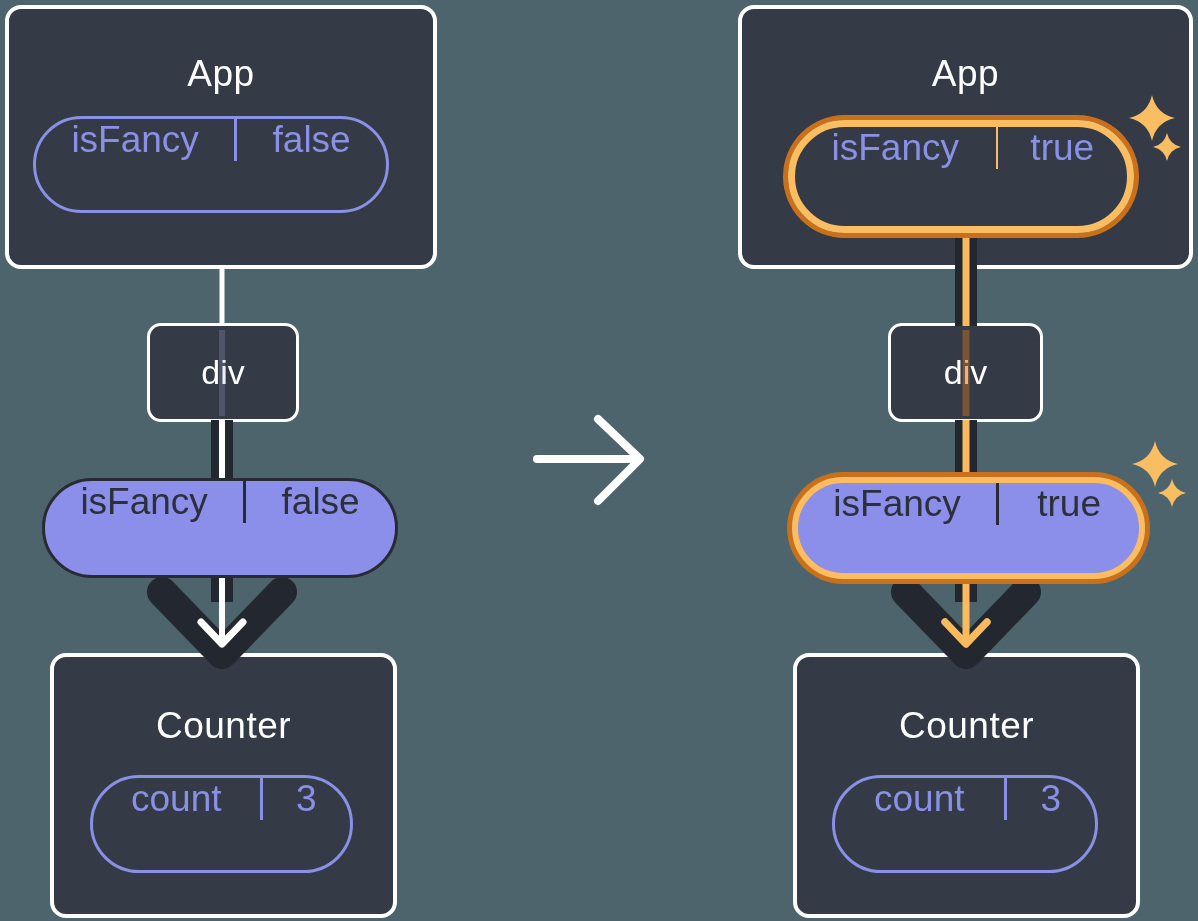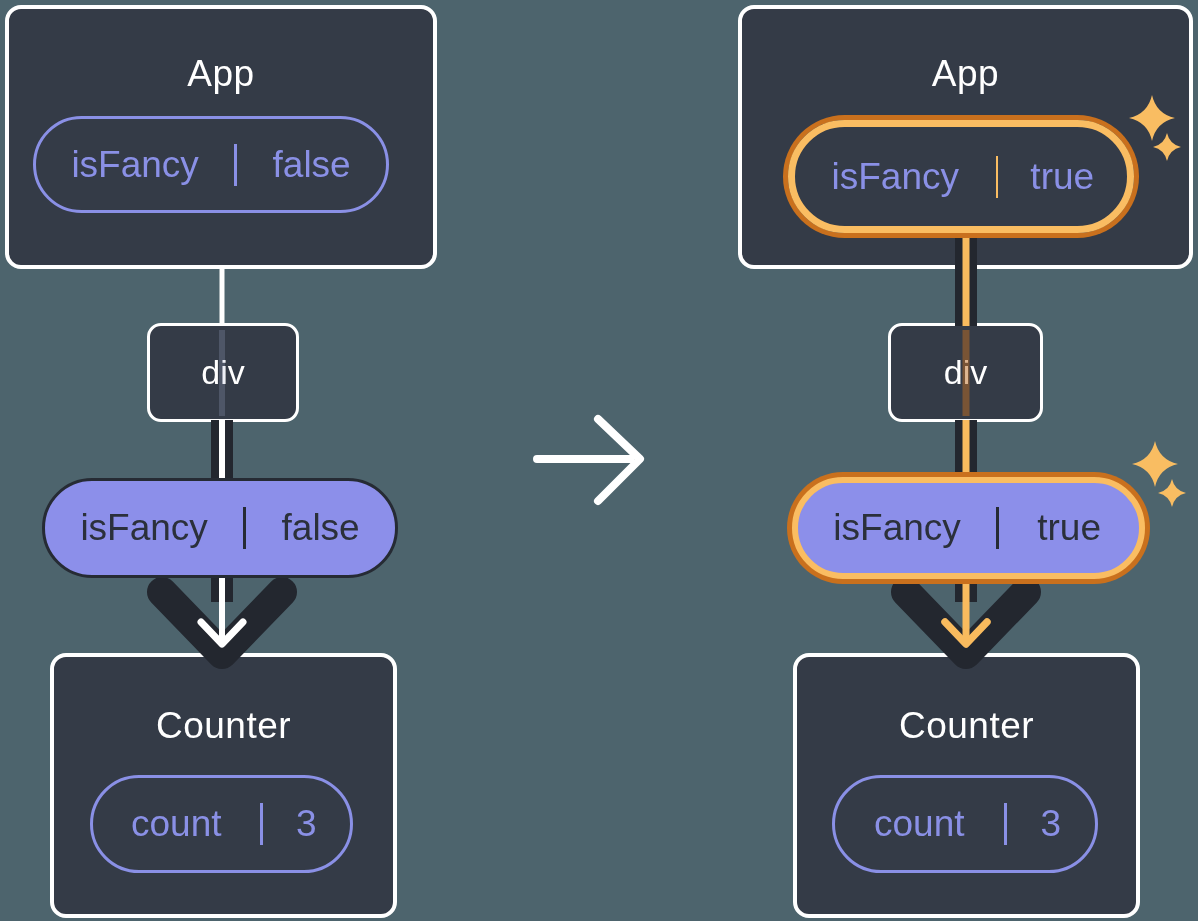--- a/index.html
+++ b/index.html
@@ -26,21 +26,21 @@
     font-size: 37px;
     font-weight: 500;
     letter-spacing: 0.5px;
   }
   
   .pill {
     position: absolute;
     display: flex;
     border-radius: 60px;
     overflow: hidden;
-    align-items: center;
+    align-items: flex-start;
   }
   .pill .cell {
     display: flex;
     align-items: center;
     justify-content: center;
     font-size: 37px;
   }
   .pill-outline { border: 3px solid #8a90e6; background: transparent; }
   .pill-outline .cell { color: #8a90e6; }
   .pill-outline .cell-name { border-right: 3px solid #8a90e6; }

